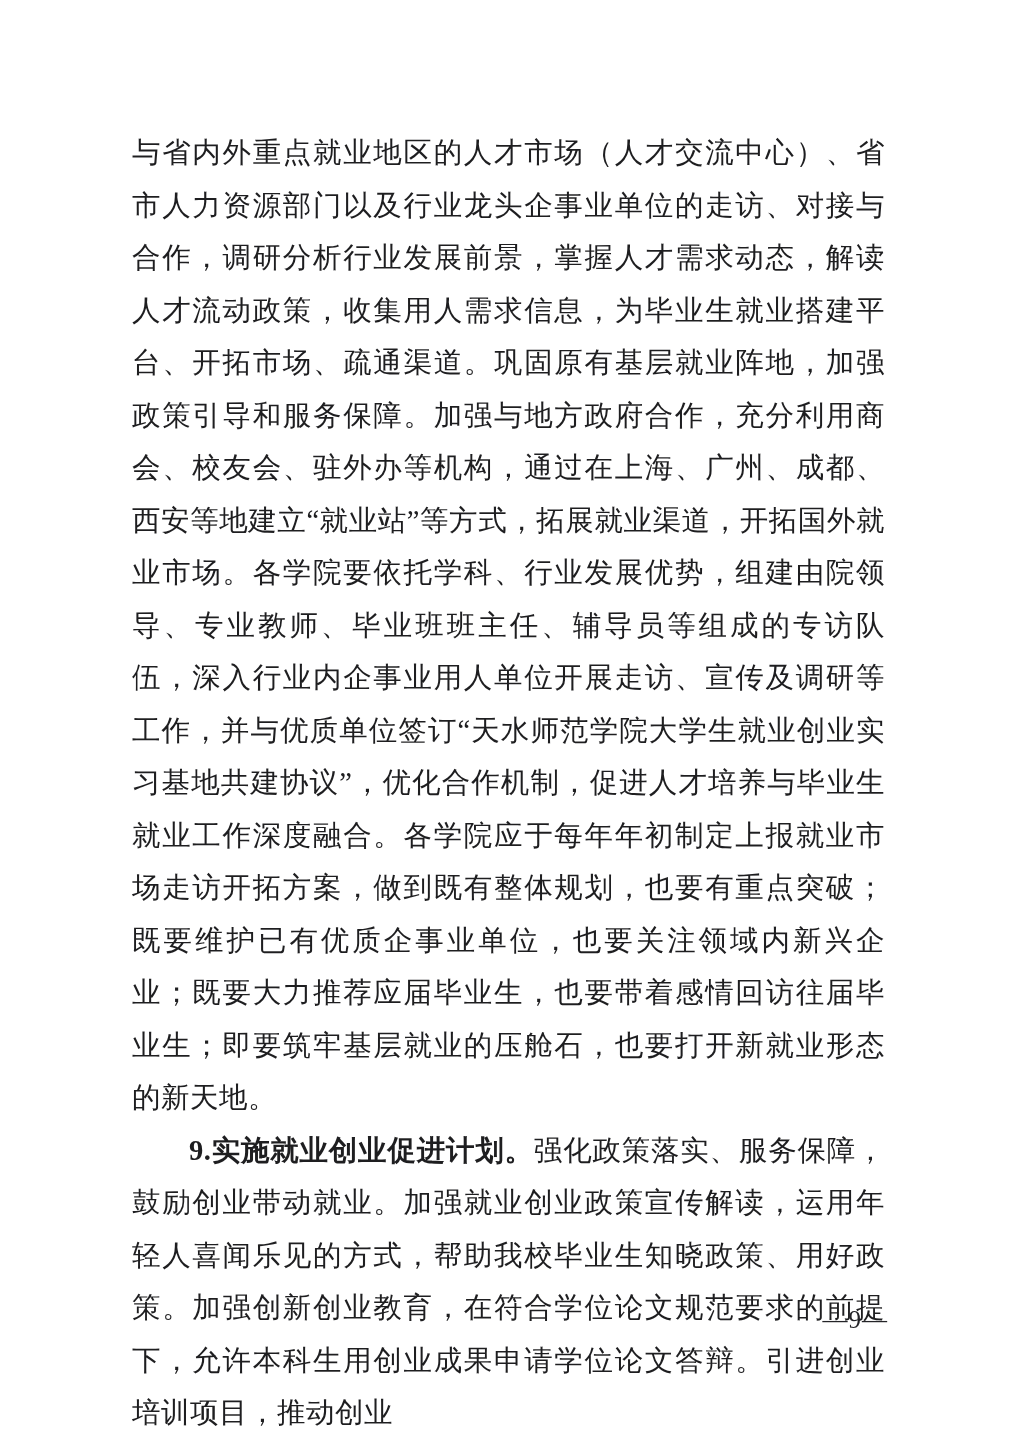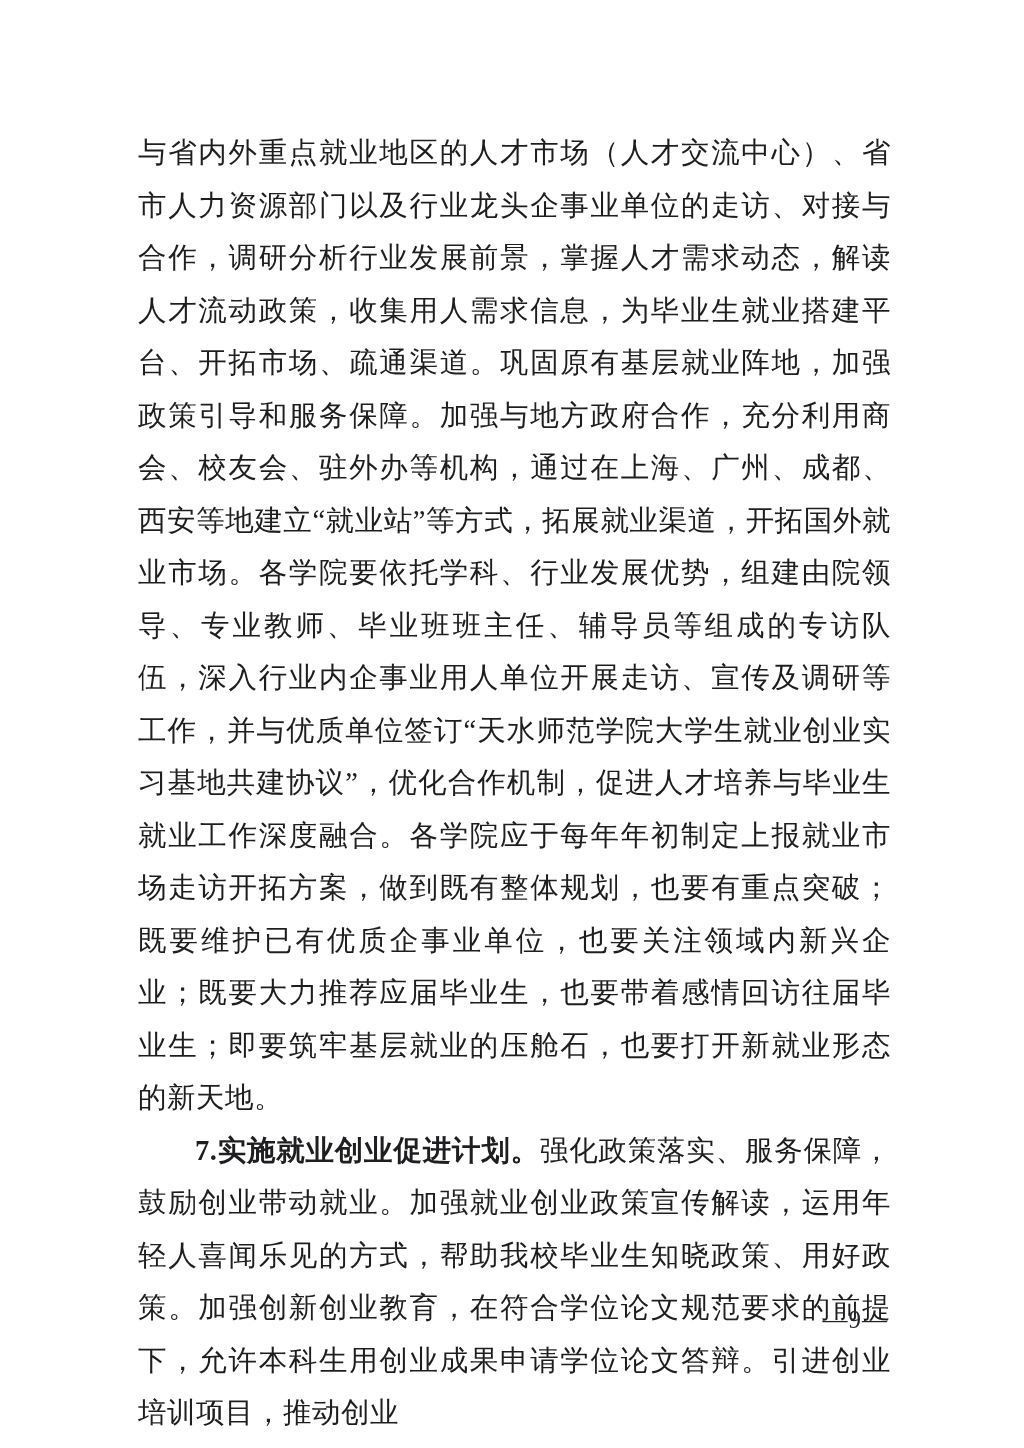--- a/index.html
+++ b/index.html
@@ -11,21 +11,21 @@
     position: relative;
     width: 1024px;
     height: 1448px;
     background: #ffffff;
     overflow: hidden;
     font-family: "Liberation Serif", "DejaVu Serif", serif;
     color: #1e1e20;
   }
   .content {
     position: absolute;
-    left: 138px;
+    left: 132px;
     top: 127px;
     width: 753px;
     font-size: 28.5px;
     line-height: 52.5px;
     text-align: justify;
     text-justify: inter-ideograph;
     letter-spacing: 0.5px;
   }
   .para {
     margin: 0;
@@ -46,16 +46,16 @@
     letter-spacing: 1px;
     color: #242428;
   }
 </style>
 </head>
 <body>
 
 <div class="page">
   <div class="content">
     <p class="para"><span>与省内外重点就业地区的人才市场（人才交流中心）、省市人力资源部门以及行业龙头企事业单位的走访、对接与合作，调研分析行业发展前景，掌握人才需求动态，解读人才流动政策，收集用人需求信息，为毕业生就业搭建平台、开拓市场、疏通渠道。巩固原有基层就业阵地，加强政策引导和服务保障。加强与地方政府合作，充分利用商会、校友会、驻外办等机构，通过在上海、广州、成都、西安等地建立“就业站”等方式，拓展就业渠道，开拓国外就业市场。各学院要依托学科、行业发展优势，组建由院领导、专业教师、毕业班班主任、辅导员等组成的专访队伍，深入行业内企事业用人单位开展走访、宣传及调研等工作，并与优质单位签订“天水师范学院大学生就业创业实习基地共建协议”，优化合作机制，促进人才培养与毕业生就业工作深度融合。各学院应于每年年初制定上报就业市场走访开拓方案，做到既有整体规划，也要有重点突破；既要维护已有优质企事业单位，也要关注领域内新兴企业；既要大力推荐应届毕业生，也要带着感情回访往届毕业生；即要筑牢基层就业的压舱石，也要打开新就业形态的新天地。</span></p>
-    <p class="para indent"><span class="lead-bold">7.实施就业创业促进计划。</span><span>强化政策落实、服务保障，鼓励创业带动就业。加强就业创业政策宣传解读，运用年轻人喜闻乐见的方式，帮助我校毕业生知晓政策、用好政策。加强创新创业教育，在符合学位论文规范要求的前提下，允许本科生用创业成果申请学位论文答辩。引进创业培训项目，推动创业</span></p>
+    <p class="para indent"><span class="lead-bold">9.实施就业创业促进计划。</span><span>强化政策落实、服务保障，鼓励创业带动就业。加强就业创业政策宣传解读，运用年轻人喜闻乐见的方式，帮助我校毕业生知晓政策、用好政策。加强创新创业教育，在符合学位论文规范要求的前提下，允许本科生用创业成果申请学位论文答辩。引进创业培训项目，推动创业</span></p>
   </div>
   <div class="page-number">—9—</div>
 </div>
 
 </body></html>

